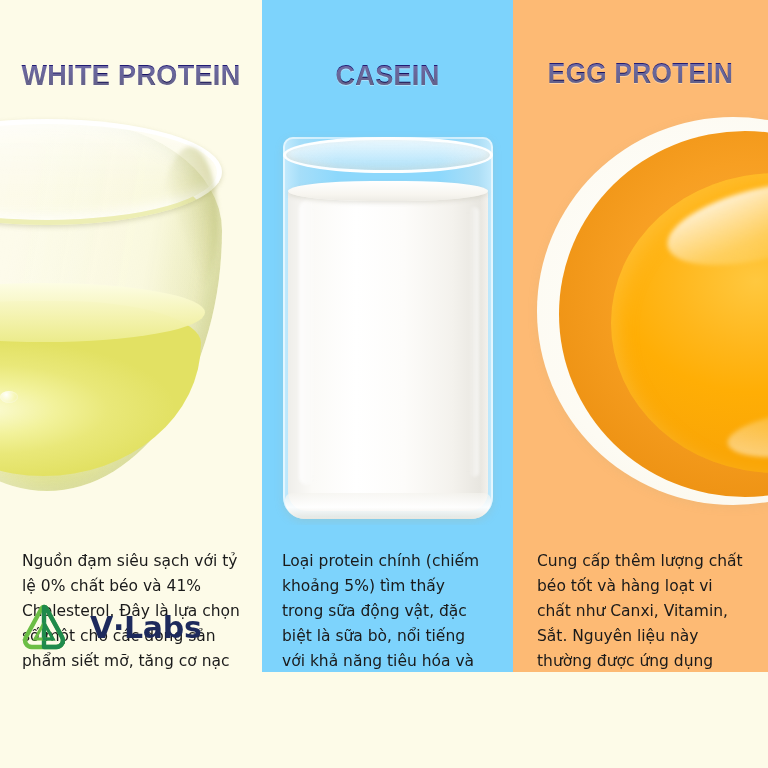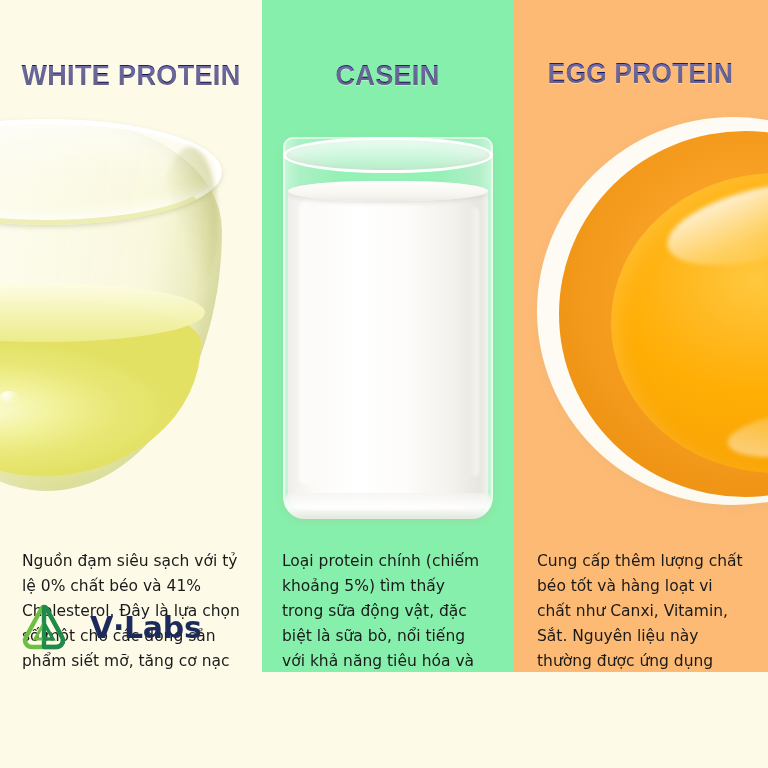--- a/index.html
+++ b/index.html
@@ -16,21 +16,21 @@
     overflow:hidden;
   }
   .column{
     position:relative;
     height:672px;
     overflow:hidden;
     display:flex;
     flex-direction:column;
   }
   .col-left{width:262px;background:#fdfbe8;}
-  .col-mid{width:251px;background:#86efac;}
+  .col-mid{width:251px;background:#7dd3fc;}
   .col-right{width:255px;background:#fdba74;}
 
   
   .heading-zone{
     height:105px;
     flex:0 0 105px;
     position:relative;
   }
   .heading{
     position:absolute;

